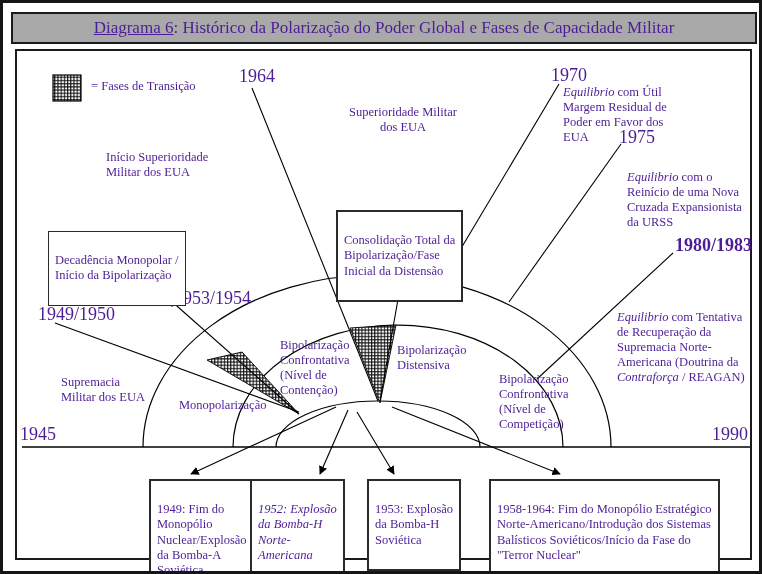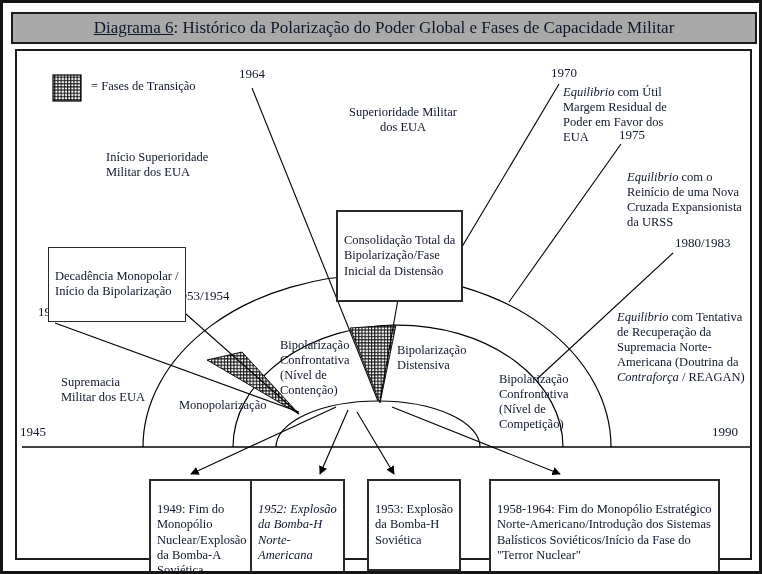--- a/index.html
+++ b/index.html
@@ -1,36 +1,36 @@
 <!DOCTYPE html>
 <html><head>
 <meta charset="utf-8">
 <style>
   html,body{margin:0;padding:0;background:#e8e8e8;}
   .frame{
     position:relative;width:762px;height:574px;background:#fff;
     box-sizing:border-box;border:3px solid #151515;overflow:hidden;
-    font-family:"Liberation Serif","DejaVu Serif",serif;color:#0f172a;
+    font-family:"Liberation Serif","DejaVu Serif",serif;color:#4c1d95;
   }
   .title-bar{
     position:absolute;left:8px;top:9px;width:746px;height:32px;
     box-sizing:border-box;border:2px solid #1b1b1b;background:#a9a9a9;
     display:flex;align-items:center;justify-content:center;
     font-size:17px;white-space:nowrap;
   }
   .title-bar .u{text-decoration:underline;}
   .canvas-box{
     position:absolute;left:12px;top:46px;width:737px;height:511px;
     box-sizing:border-box;border:2px solid #1b1b1b;background:#fff;
   }
   svg.layer{position:absolute;left:0;top:0;}
   .lbl{
     position:absolute;font-size:12.5px;line-height:1.2;white-space:pre;
   }
-  .yr{position:absolute;font-size:13px;white-space:nowrap;text-align:right;}
+  .yr{position:absolute;font-size:18px;white-space:nowrap;text-align:right;}
   .ctr{text-align:center;margin-top:8px;}
   .it{font-style:italic;}
   .box{
     position:absolute;box-sizing:border-box;background:#fff;
     border:2px solid #2a2a2a;padding:21px 6px;font-size:12.5px;
     line-height:1.22;white-space:pre;width:fit-content;
   }
   .box.thin{border-width:1.5px;}
 </style>
 </head>
@@ -80,21 +80,21 @@
     <line x1="345" y1="407" x2="317" y2="471" stroke="#000" stroke-width="1.1" marker-end="url(#ah)"></line>
     <line x1="354" y1="409" x2="391" y2="471" stroke="#000" stroke-width="1.1" marker-end="url(#ah)"></line>
     <line x1="389" y1="404" x2="557" y2="471" stroke="#000" stroke-width="1.1" marker-end="url(#ah)"></line>
   </svg>
 
   <div class="lbl" style="left:88px;top:76px;">= Fases de Transição</div>
 
   <div class="yr" style="left:236px;top:63px;">1964</div>
   <div class="yr" style="left:548px;top:62px;">1970</div>
   <div class="yr" style="left:616px;top:124px;">1975</div>
-  <div class="yr" style="left:672px;top:232px;">1980/1983</div>
+  <div class="yr" style="left:672px;top:232px;font-weight:bold;">1980/1983</div>
   <div class="yr" style="left:171px;top:285px;">1953/1954</div>
   <div class="yr" style="left:35px;top:301px;">1949/1950</div>
   <div class="yr" style="left:408px;top:252px;">1968</div>
   <div class="yr" style="left:17px;top:421px;">1945</div>
   <div class="yr" style="left:709px;top:421px;">1990</div>
 
   <div class="lbl ctr" style="left:346px;top:94px;">Superioridade Militar
 dos EUA</div>
   <div class="lbl" style="left:103px;top:147px;">Início Superioridade
 Militar dos EUA</div>
@@ -121,21 +121,21 @@
 de Recuperação da
 Supremacia Norte-
 Americana (Doutrina da
 </span><span class="it">Contraforça</span><span> / REAGAN)</span></div>
 
   <div class="lbl" style="left:624px;top:167px;"><span class="it">Equilibrio</span><span> com o
 Reinício de uma Nova
 Cruzada Expansionista
 da URSS</span></div>
 
-  <div class="box thin" style="left:45px;top:244px;">Decadência Monopolar /
+  <div class="box thin" style="left:45px;top:228px;">Decadência Monopolar /
 Início da Bipolarização</div>
   <div class="box" style="left:333px;top:207px;">Consolidação Total da
 Bipolarização/Fase
 Inicial da Distensão</div>
 
   <div class="box" style="left:105px;top:476px;margin-left:41px;">1949: Fim do
 Monopólio
 Nuclear/Explosão
 da Bomba-A
 Soviética</div>

